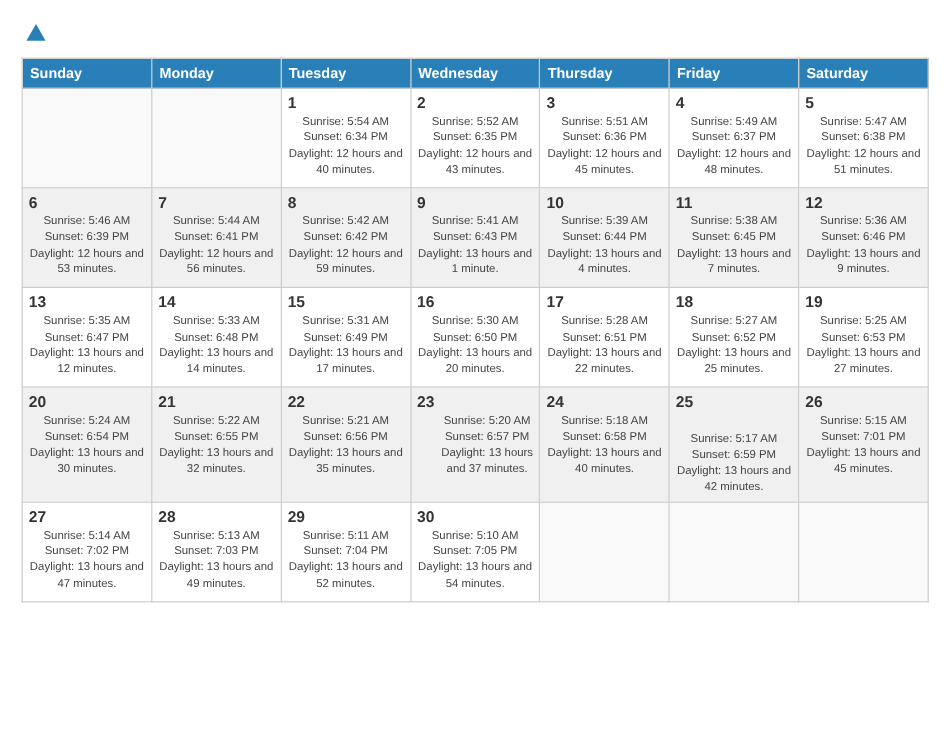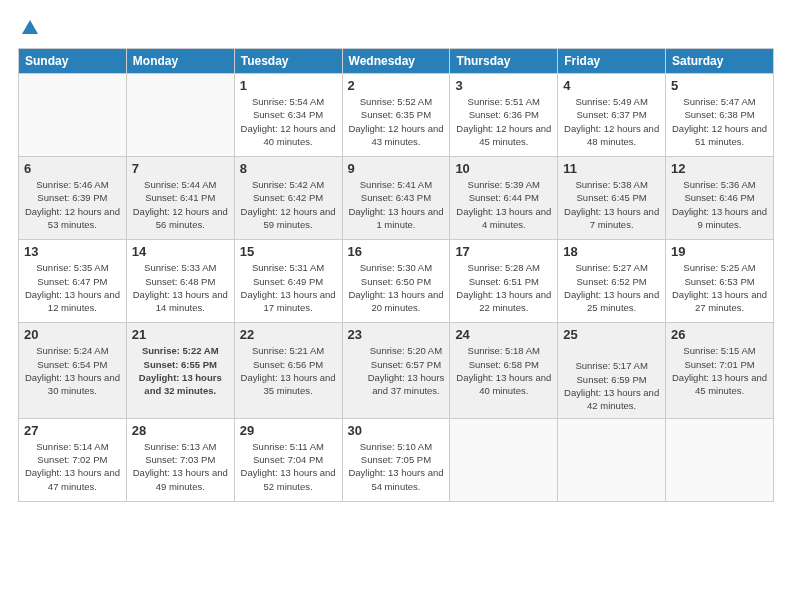--- a/index.html
+++ b/index.html
@@ -260,21 +260,21 @@
         </tr>
         <tr class="row-shaded">
           <td>
             <div class="day-number">20</div>
             <div class="day-info" style="white-space: pre-line;">Sunrise: 5:24 AM
 Sunset: 6:54 PM
 Daylight: 13 hours and 30 minutes.</div>
           </td>
           <td>
             <div class="day-number">21</div>
-            <div class="day-info" style="white-space: pre-line; font-weight: bold;">Sunrise: 5:22 AM
+            <div class="day-info" style="white-space: pre-line;">Sunrise: 5:22 AM
 Sunset: 6:55 PM
 Daylight: 13 hours and 32 minutes.</div>
           </td>
           <td>
             <div class="day-number">22</div>
             <div class="day-info" style="white-space: pre-line;">Sunrise: 5:21 AM
 Sunset: 6:56 PM
 Daylight: 13 hours and 35 minutes.</div>
           </td>
           <td>

